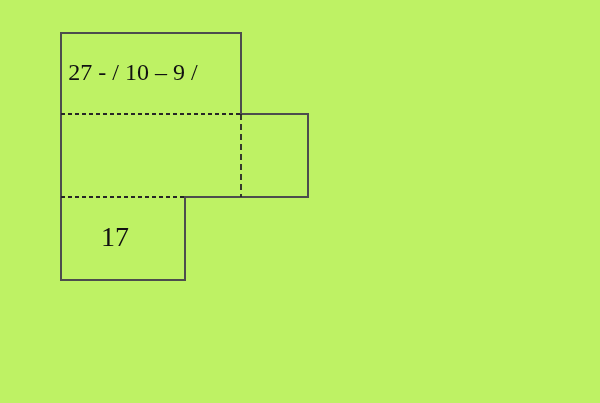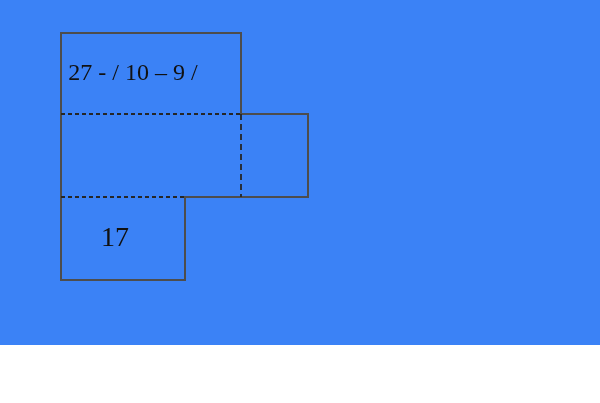--- a/index.html
+++ b/index.html
@@ -4,22 +4,22 @@
 <style>
   html, body {
     margin: 0;
     padding: 0;
     background: #ffffff;
     font-family: "Liberation Serif", serif;
   }
   .stage {
     position: relative;
     width: 600px;
-    height: 345px;
-    background: #3b82f6;
+    height: 403px;
+    background: #bef264;
     overflow: hidden;
   }
   svg text {
     font-family: "Liberation Serif", serif;
   }
   .expr-text {
     font-size: 24px;
   }
   .num-text {
     font-size: 28px;

